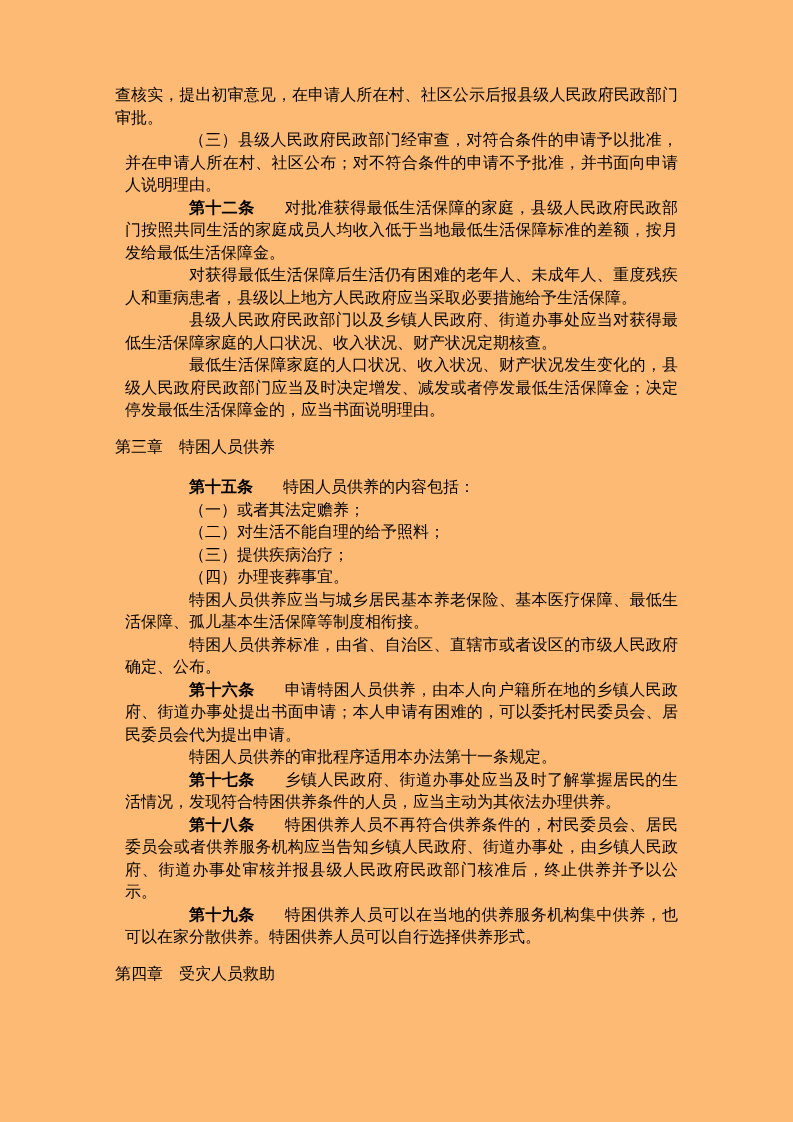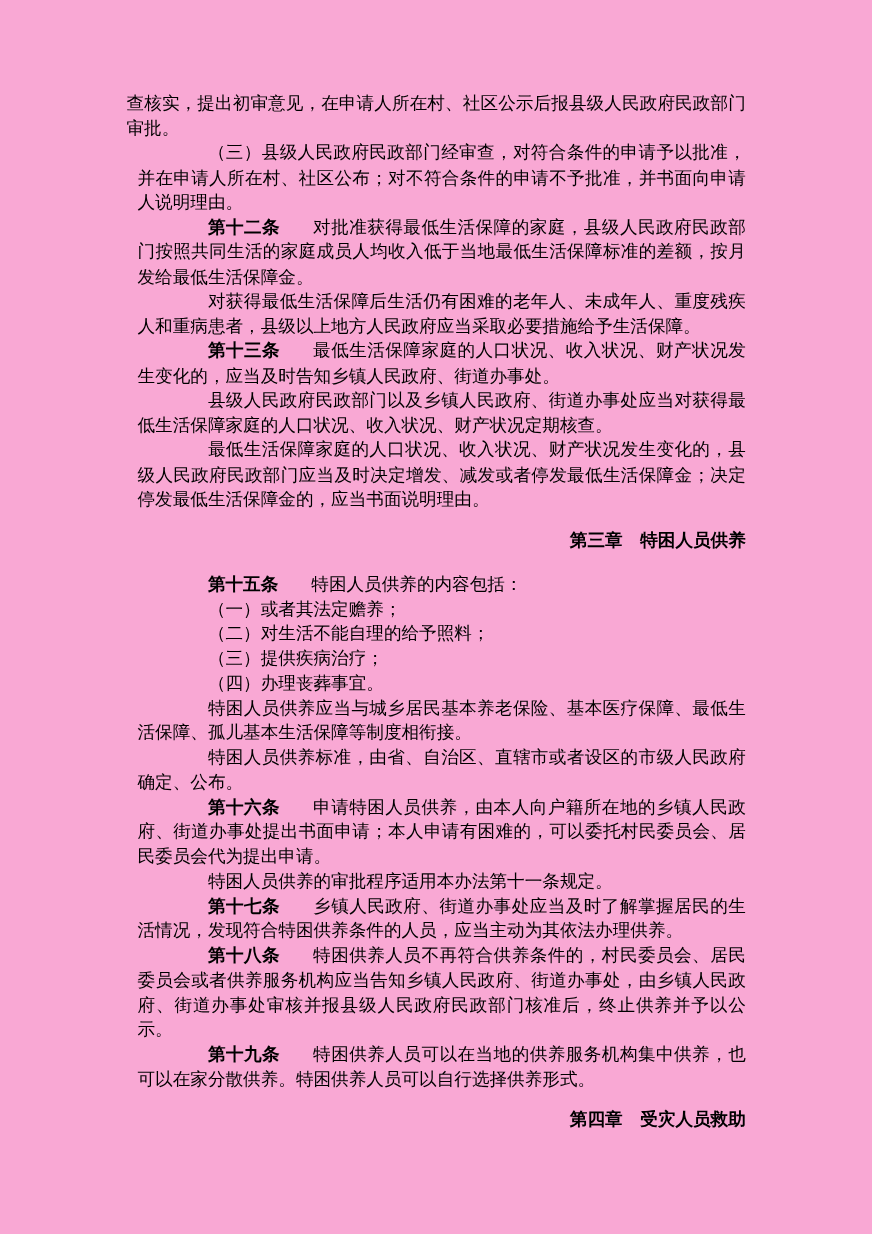--- a/index.html
+++ b/index.html
@@ -9,21 +9,21 @@
     height: 1122px;
     background: #ffffff;
     color: #000000;
     font-family: "Liberation Serif", "DejaVu Serif", serif;
     overflow: hidden;
     position: relative;
   }
   .page {
     position: absolute;
     inset: 0;
-    background: #f9a8d4;
+    background: #fdba74;
   }
   .page-content {
     position: absolute;
     left: 115px;
     top: 84px;
     width: 563px;
   }
   p.body-para {
     margin: 0;
     font-size: 16px;
@@ -37,34 +37,33 @@
     margin-left: 10px;
   }
   .article-num {
     font-weight: bold;
     margin-right: 30px; 
   }
   p.chapter-heading {
     margin: 14px 0 18px 0;
     font-size: 16px;
     line-height: 22.5px;
-    text-align: right;
-    font-weight: bold;
+    text-align: left;
+    font-weight: normal;
   }
 </style>
 </head>
 <body>
 
 <div class="page">
   <div class="page-content" id="doc-content">
       <p class="body-para">查核实，提出初审意见，在申请人所在村、社区公示后报县级人民政府民政部门审批。</p>
       <p class="body-para indent">（三）县级人民政府民政部门经审查，对符合条件的申请予以批准，并在申请人所在村、社区公布；对不符合条件的申请不予批准，并书面向申请人说明理由。</p>
       <p class="body-para indent"><span class="article-num">第十二条</span><span>对批准获得最低生活保障的家庭，县级人民政府民政部门按照共同生活的家庭成员人均收入低于当地最低生活保障标准的差额，按月发给最低生活保障金。</span></p>
       <p class="body-para indent">对获得最低生活保障后生活仍有困难的老年人、未成年人、重度残疾人和重病患者，县级以上地方人民政府应当采取必要措施给予生活保障。</p>
-      <p class="body-para indent"><span class="article-num">第十三条</span><span>最低生活保障家庭的人口状况、收入状况、财产状况发生变化的，应当及时告知乡镇人民政府、街道办事处。</span></p>
       <p class="body-para indent">县级人民政府民政部门以及乡镇人民政府、街道办事处应当对获得最低生活保障家庭的人口状况、收入状况、财产状况定期核查。</p>
       <p class="body-para indent">最低生活保障家庭的人口状况、收入状况、财产状况发生变化的，县级人民政府民政部门应当及时决定增发、减发或者停发最低生活保障金；决定停发最低生活保障金的，应当书面说明理由。</p>
       <p class="chapter-heading">第三章　特困人员供养</p>
       <p class="body-para indent"><span class="article-num">第十五条</span><span>特困人员供养的内容包括：</span></p>
       <p class="body-para indent">（一）或者其法定赡养；</p>
       <p class="body-para indent">（二）对生活不能自理的给予照料；</p>
       <p class="body-para indent">（三）提供疾病治疗；</p>
       <p class="body-para indent">（四）办理丧葬事宜。</p>
       <p class="body-para indent">特困人员供养应当与城乡居民基本养老保险、基本医疗保障、最低生活保障、孤儿基本生活保障等制度相衔接。</p>
       <p class="body-para indent">特困人员供养标准，由省、自治区、直辖市或者设区的市级人民政府确定、公布。</p>

